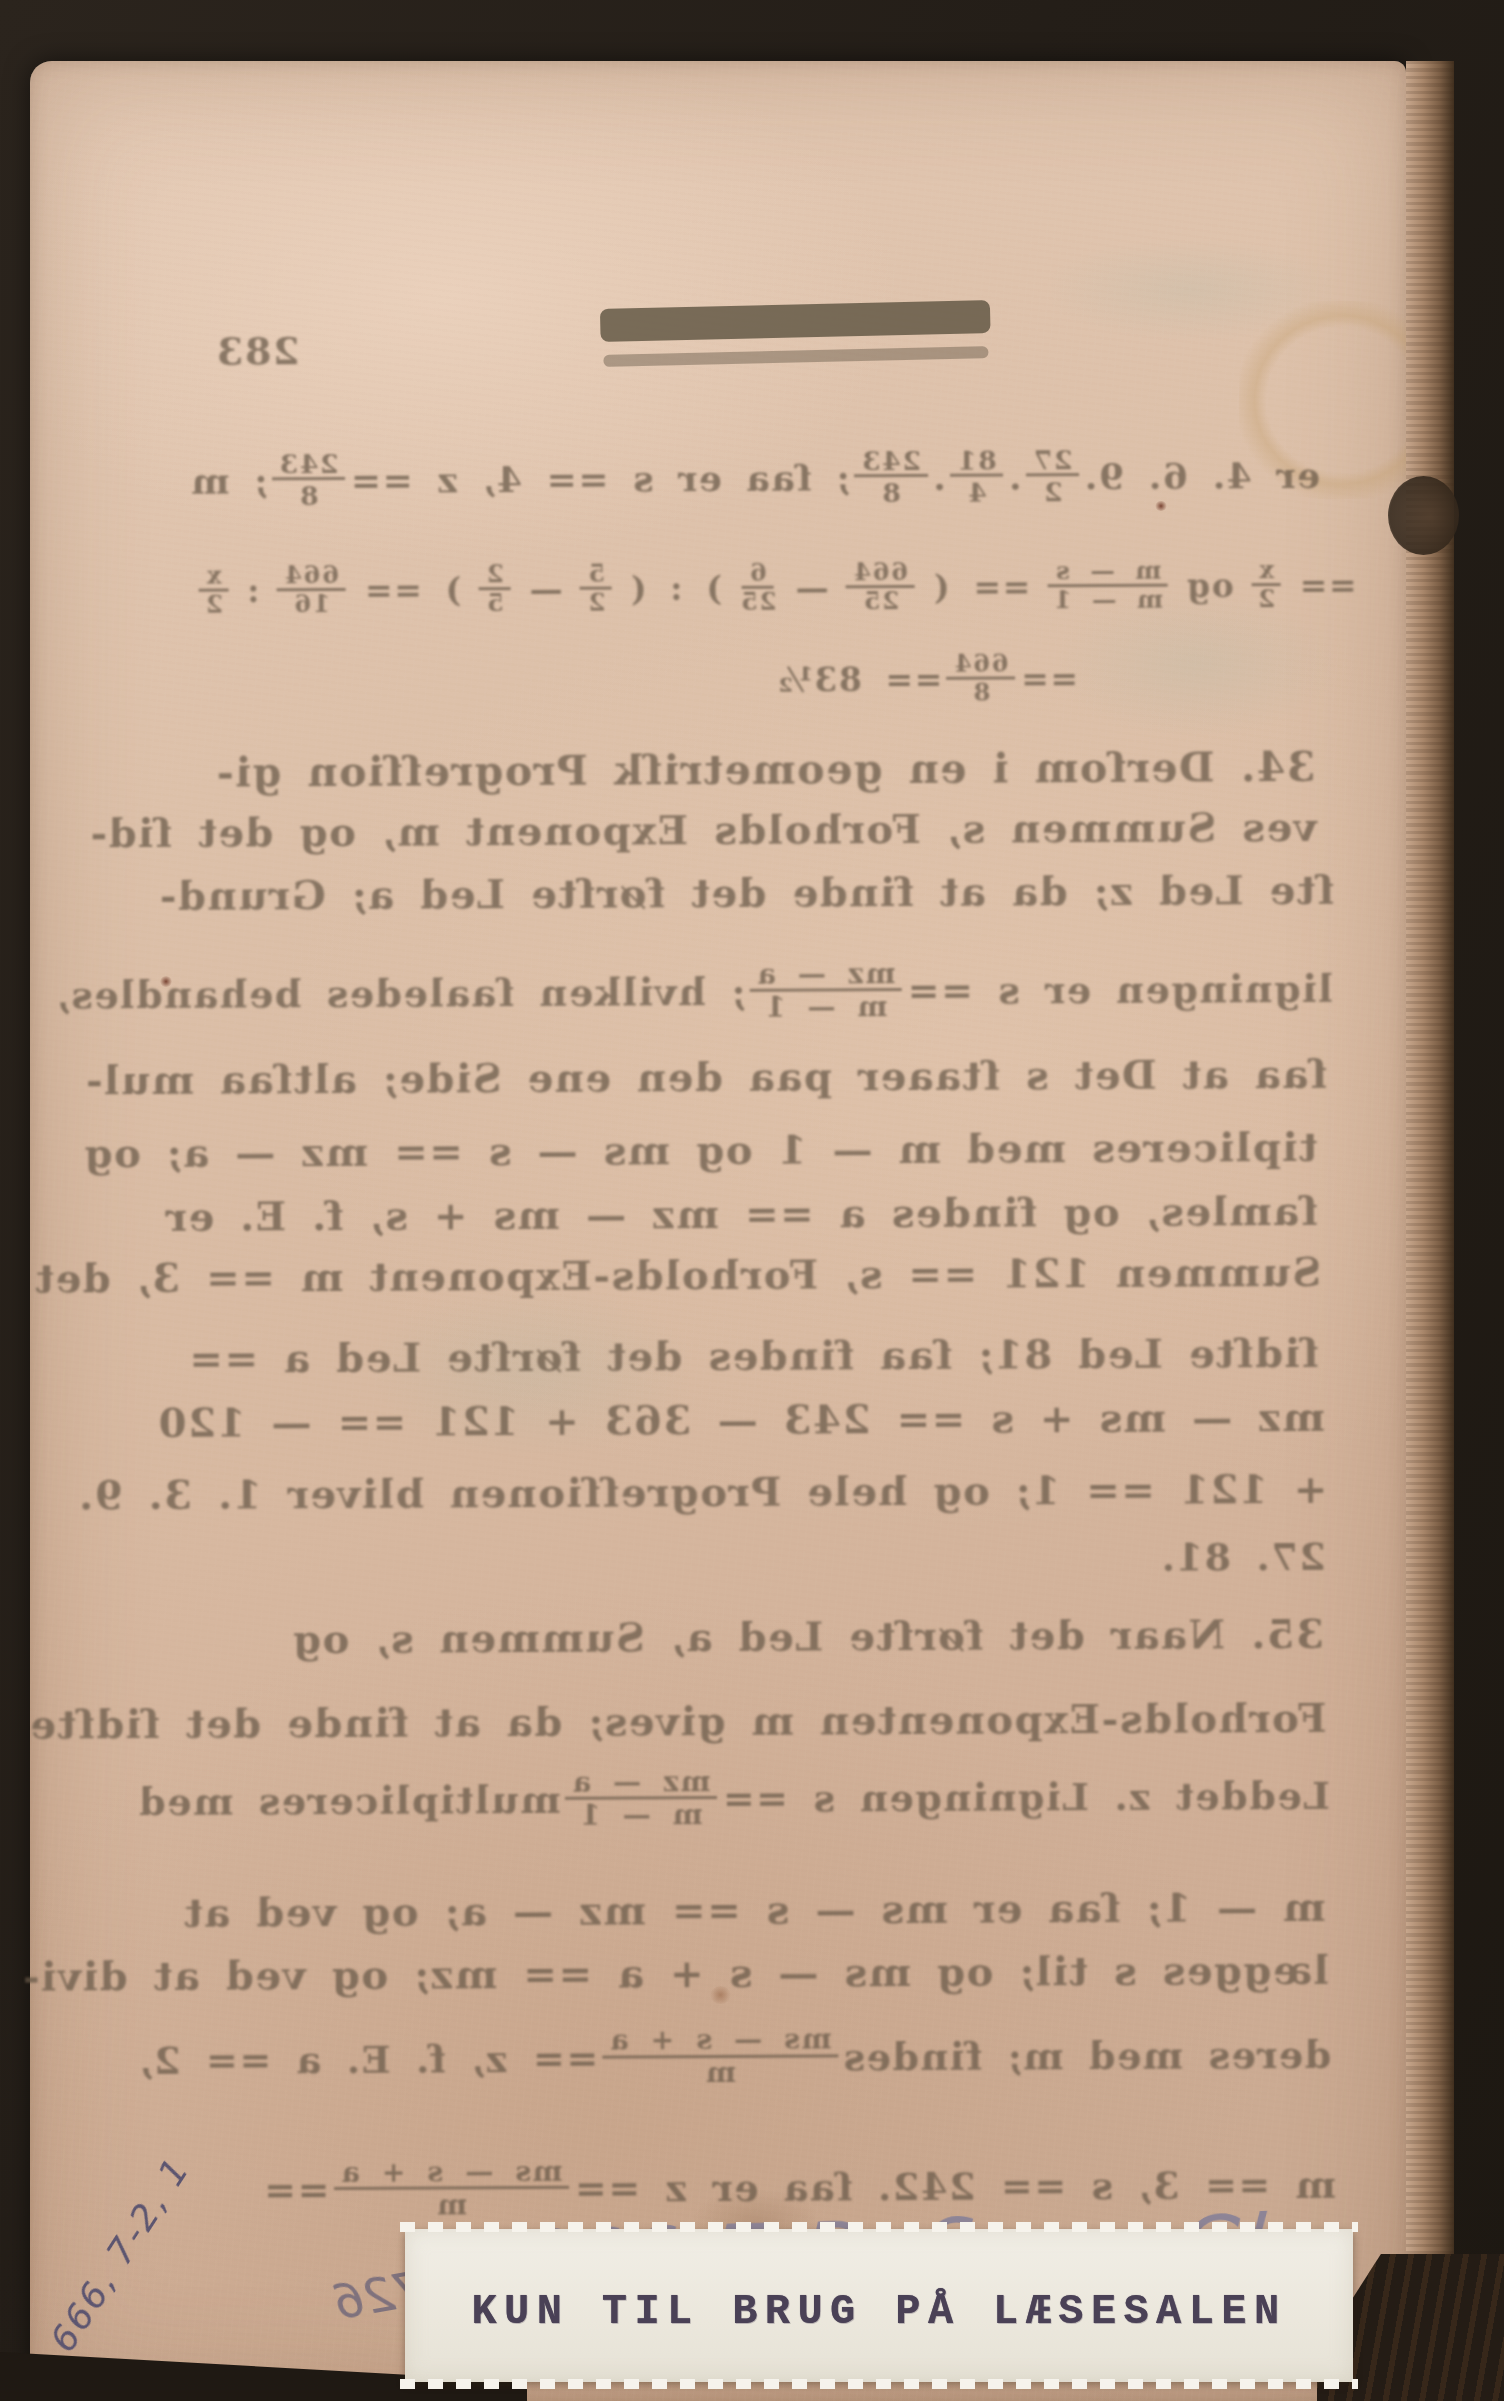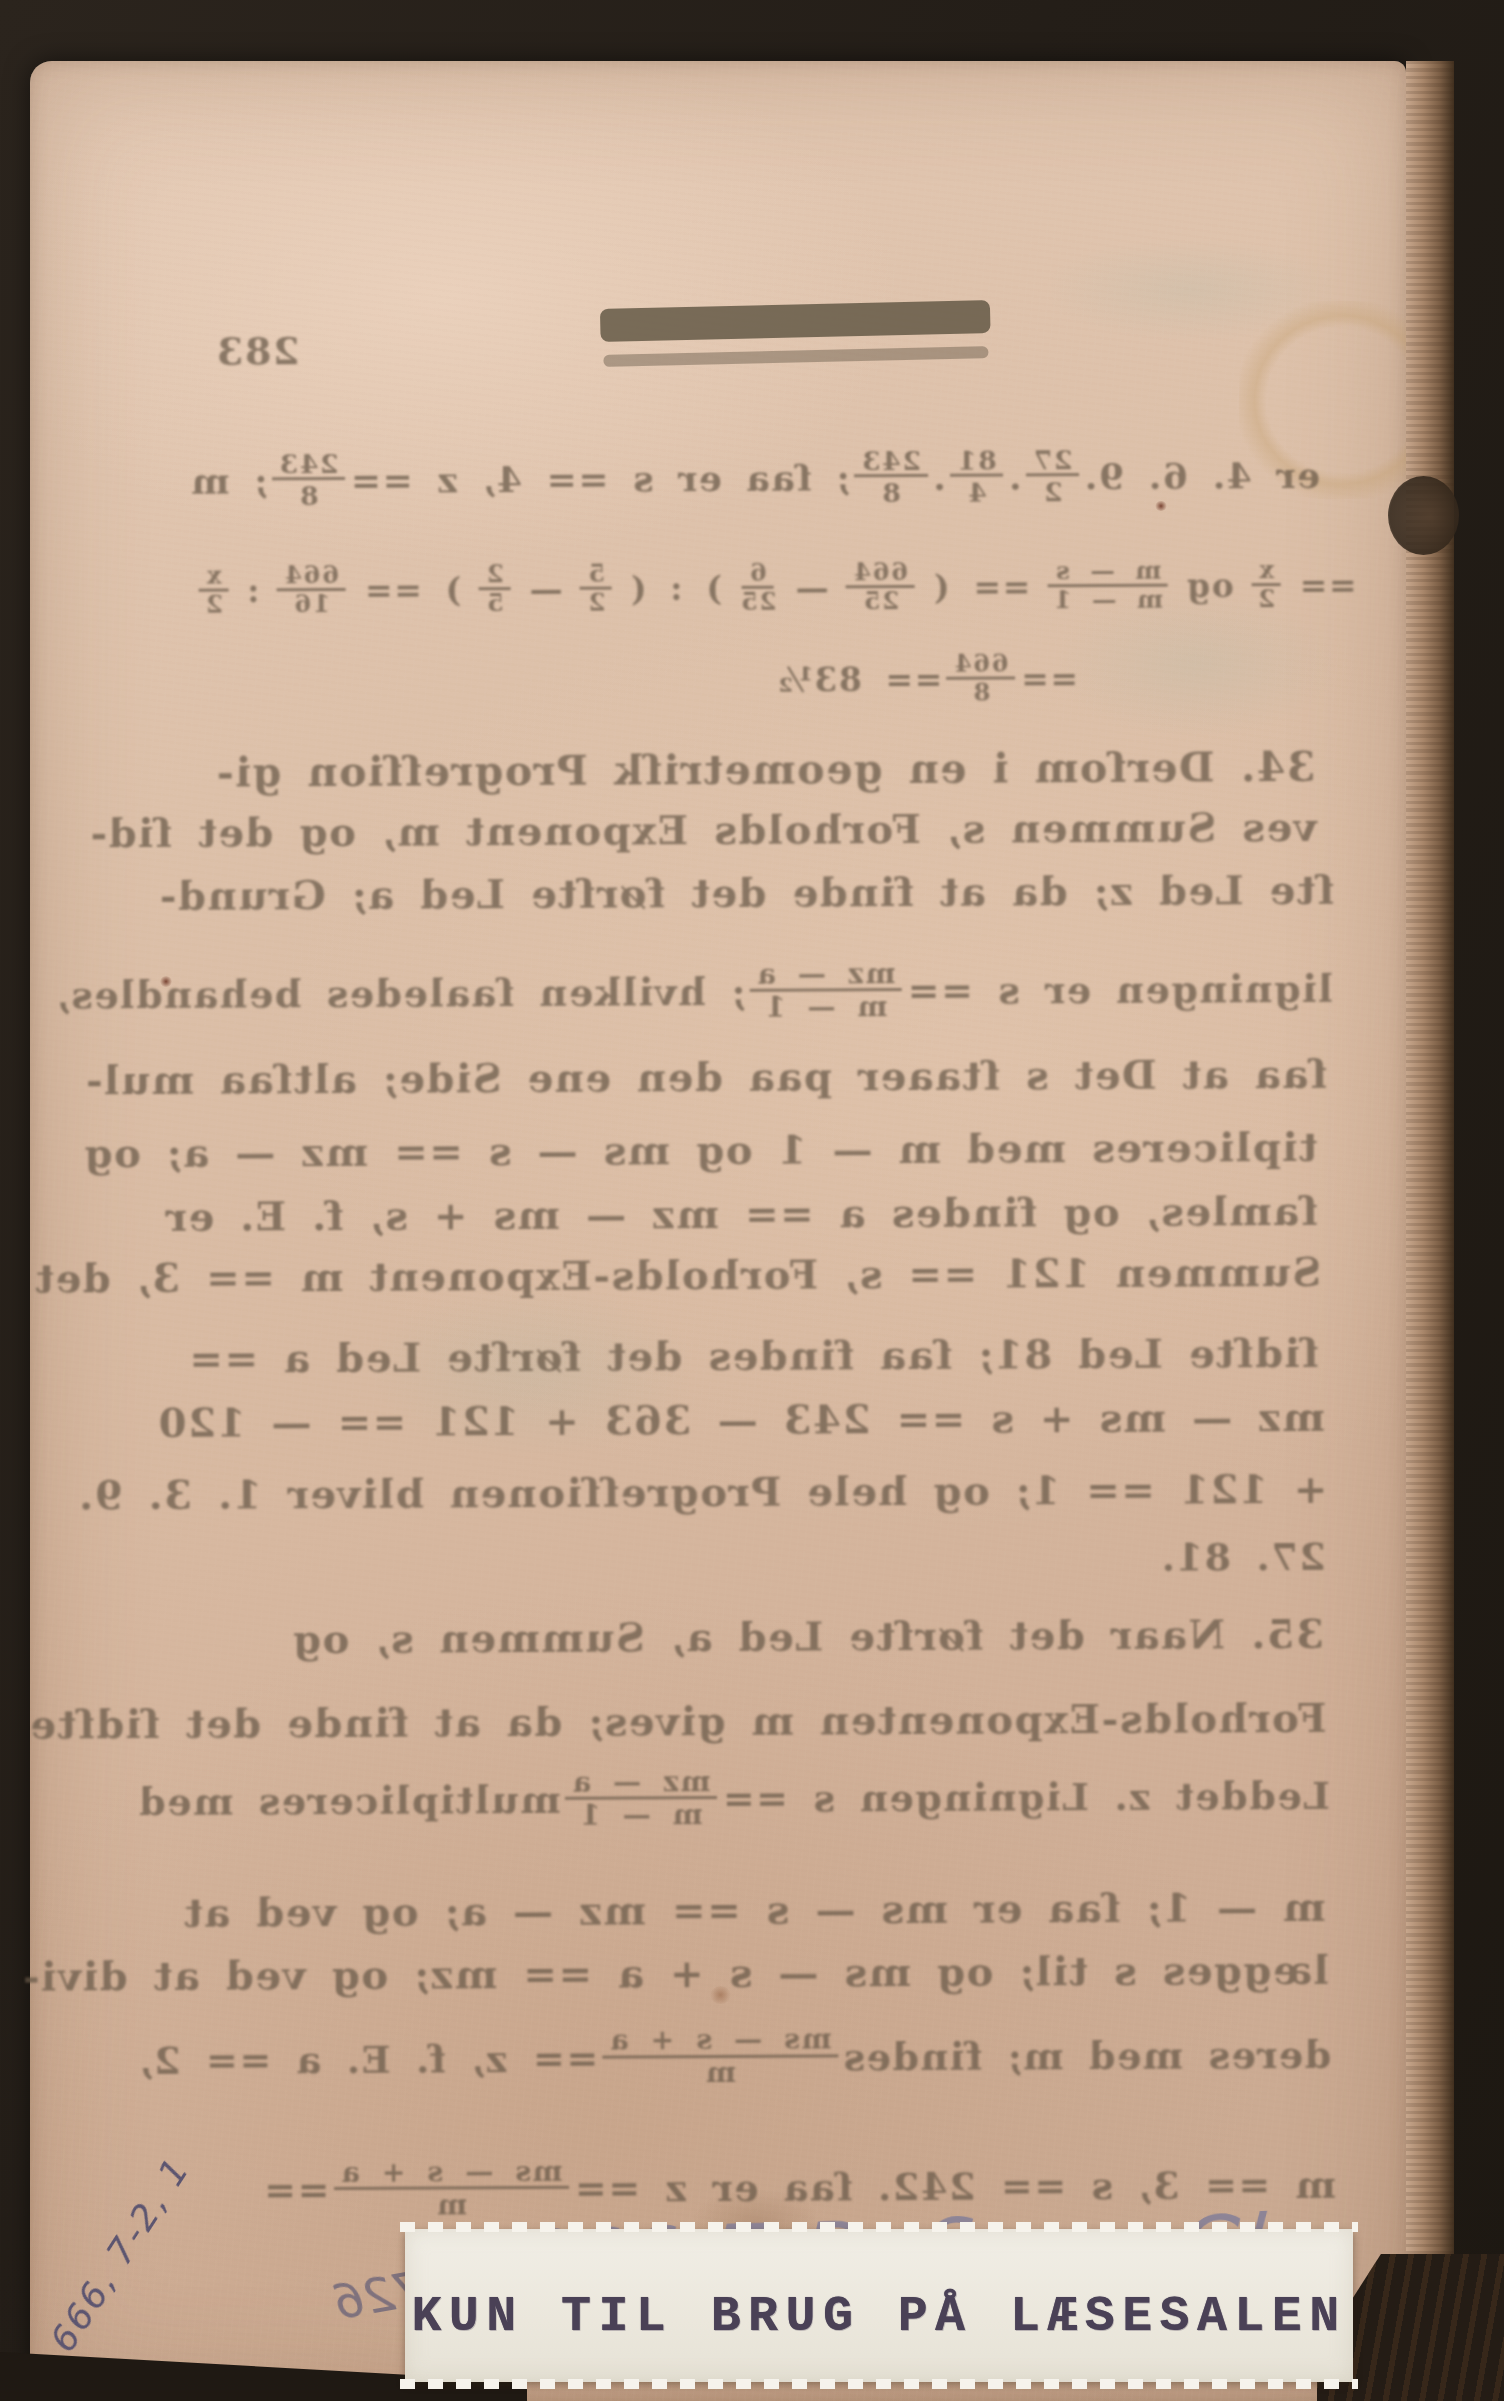--- a/index.html
+++ b/index.html
@@ -53,21 +53,21 @@
   #hw-corner{left:46px;top:2257px;font-size:36px;color:#5c5570;transform:rotate(-57deg);transform-origin:0 100%;filter:blur(0.2px);letter-spacing:2.5px;}
   #hw-726{left:303px;top:2206px;font-size:48px;color:#6d6579;opacity:.8;transform:scaleX(-1) rotate(10deg);}
   
   #label{position:absolute;left:405px;top:2229px;width:948px;height:153px;
     background:linear-gradient(180deg,#f1eee6 0%,#ebe7dc 60%,#e6e2d6 100%);
     box-shadow:0 2.5px 8.2px rgba(50,32,16,.4), inset 0 0 21.4px rgba(190,180,160,.35);}
   #label::before,#label::after{content:"";position:absolute;left:-5px;right:-5px;height:10px;
     background:repeating-linear-gradient(90deg,#f6f3ec 0 15px,rgba(0,0,0,0) 15px 28px);}
   #label::before{top:-7.4px;} #label::after{bottom:-7.4px;}
   #label-text{position:absolute;left:0;right:0;top:59px;text-align:center;
-    font-family:"Liberation Mono",monospace;font-weight:700;font-size:50px;letter-spacing:7.4px;
+    font-family:"Liberation Mono",monospace;font-weight:700;font-size:42px;letter-spacing:7.4px;
     color:#4a4156;text-shadow:0 0 0.8px rgba(74,65,86,.8), 0.8px 0.8px 0 rgba(74,65,86,.25);}
 </style>
 </head>
 <body>
 
 <div id="scan">
   <div id="paper">
     <div id="grain"></div>
     <div id="stains">
         <div class="stain ring" style="left: 1209px; top: 240px; width: 206px; height: 198px;"></div>

